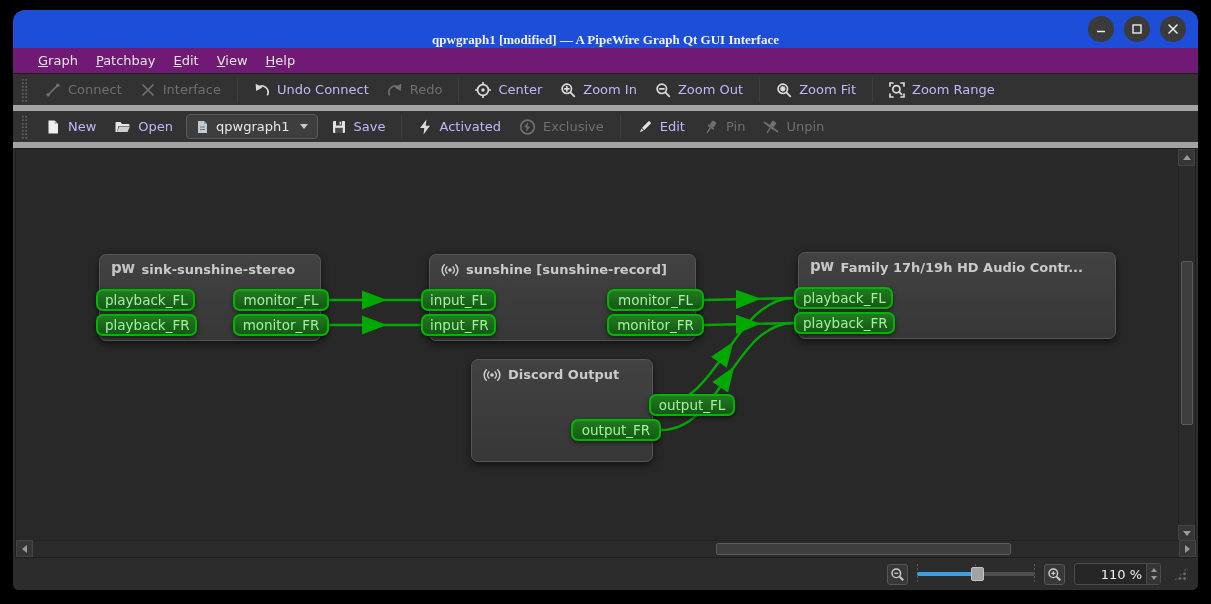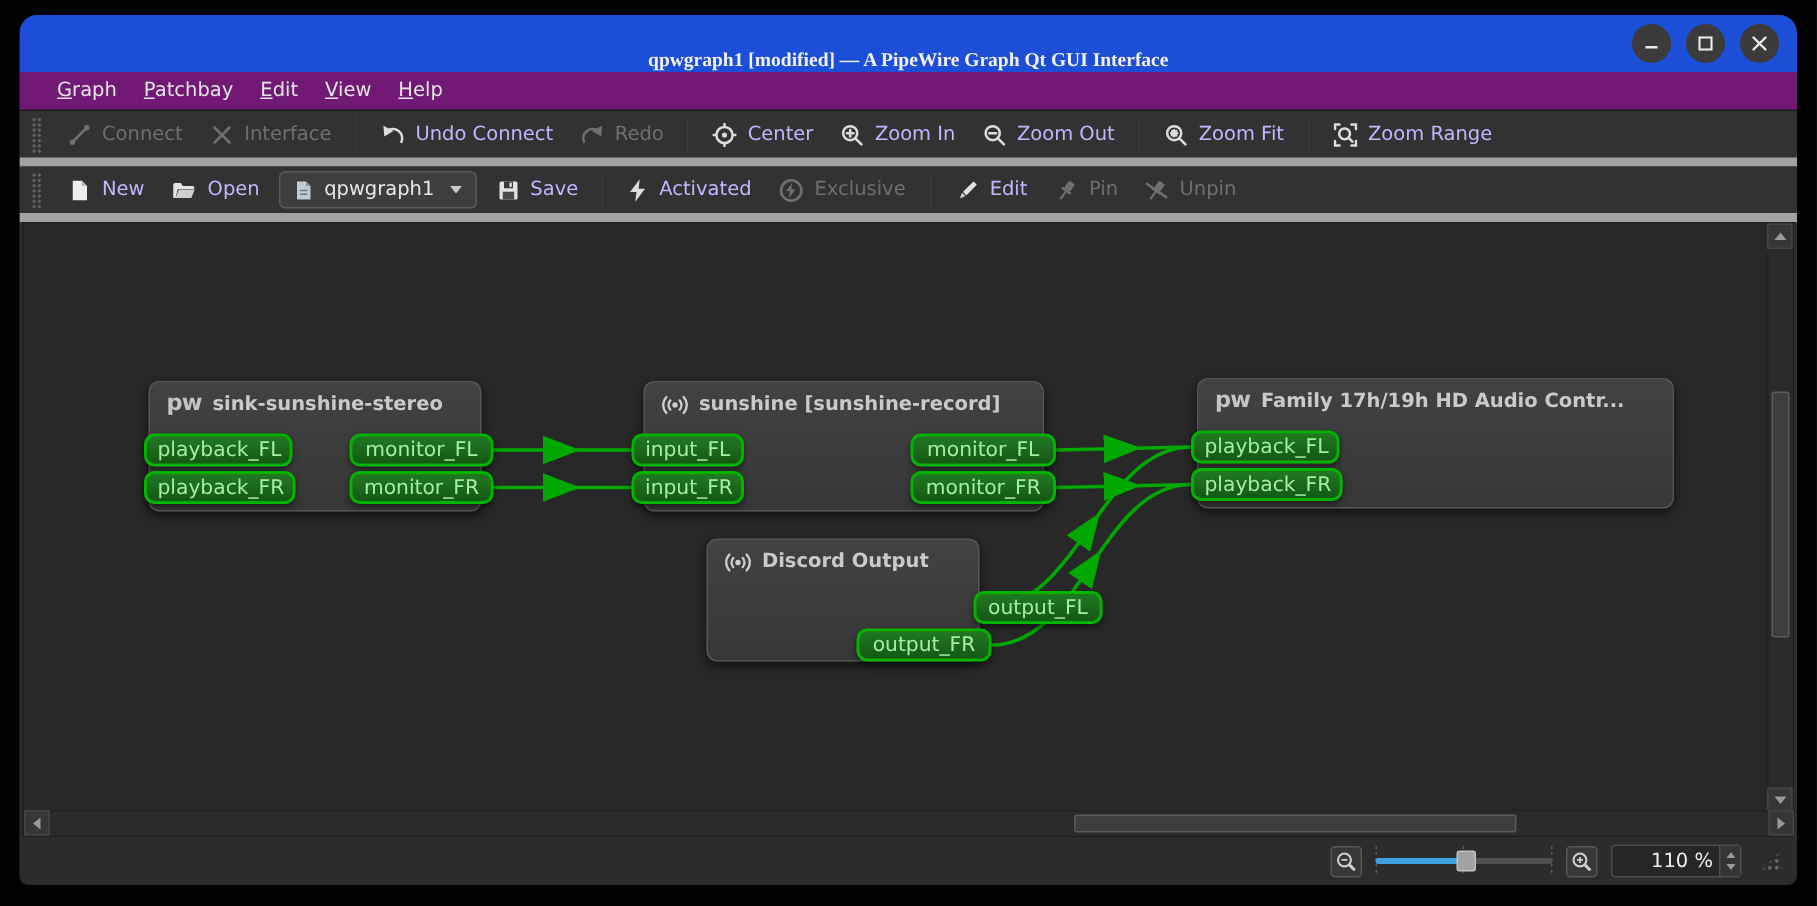--- a/index.html
+++ b/index.html
@@ -347,21 +347,21 @@
 
     <div class="node" style="left:782px; top:103px; width:318px; height:87px;">
       <div class="node-head">
         <span class="pwico">pw</span>
         <span class="node-title">Family 17h/19h HD Audio Contr...</span>
       </div>
     </div>
     <div class="port" style="left:778px; top:138px; width:99px;">playback_FL</div>
     <div class="port" style="left:778px; top:163px; width:101px;">playback_FR</div>
 
-    <div class="node" style="left:455px; top:210px; width:182px; height:82px;">
+    <div class="node" style="left:455px; top:210px; width:182px; height:103px;">
       <div class="node-head">
         <svg width="18" height="16">
           <circle cx="9" cy="8" r="1.8" fill="#cfcfcf"></circle>
           <g stroke="#cfcfcf" stroke-width="1.5" fill="none" stroke-linecap="round">
             <path d="M5.9,4.9 A4.5,4.5 0 0 0 5.9,11.1"></path>
               <path d="M3.3,2.7 A7.6,7.6 0 0 0 3.3,13.3"></path>
             <path d="M12.1,4.9 A4.5,4.5 0 0 1 12.1,11.1"></path>
               <path d="M14.7,2.7 A7.6,7.6 0 0 1 14.7,13.3"></path>
           </g>
         </svg>

